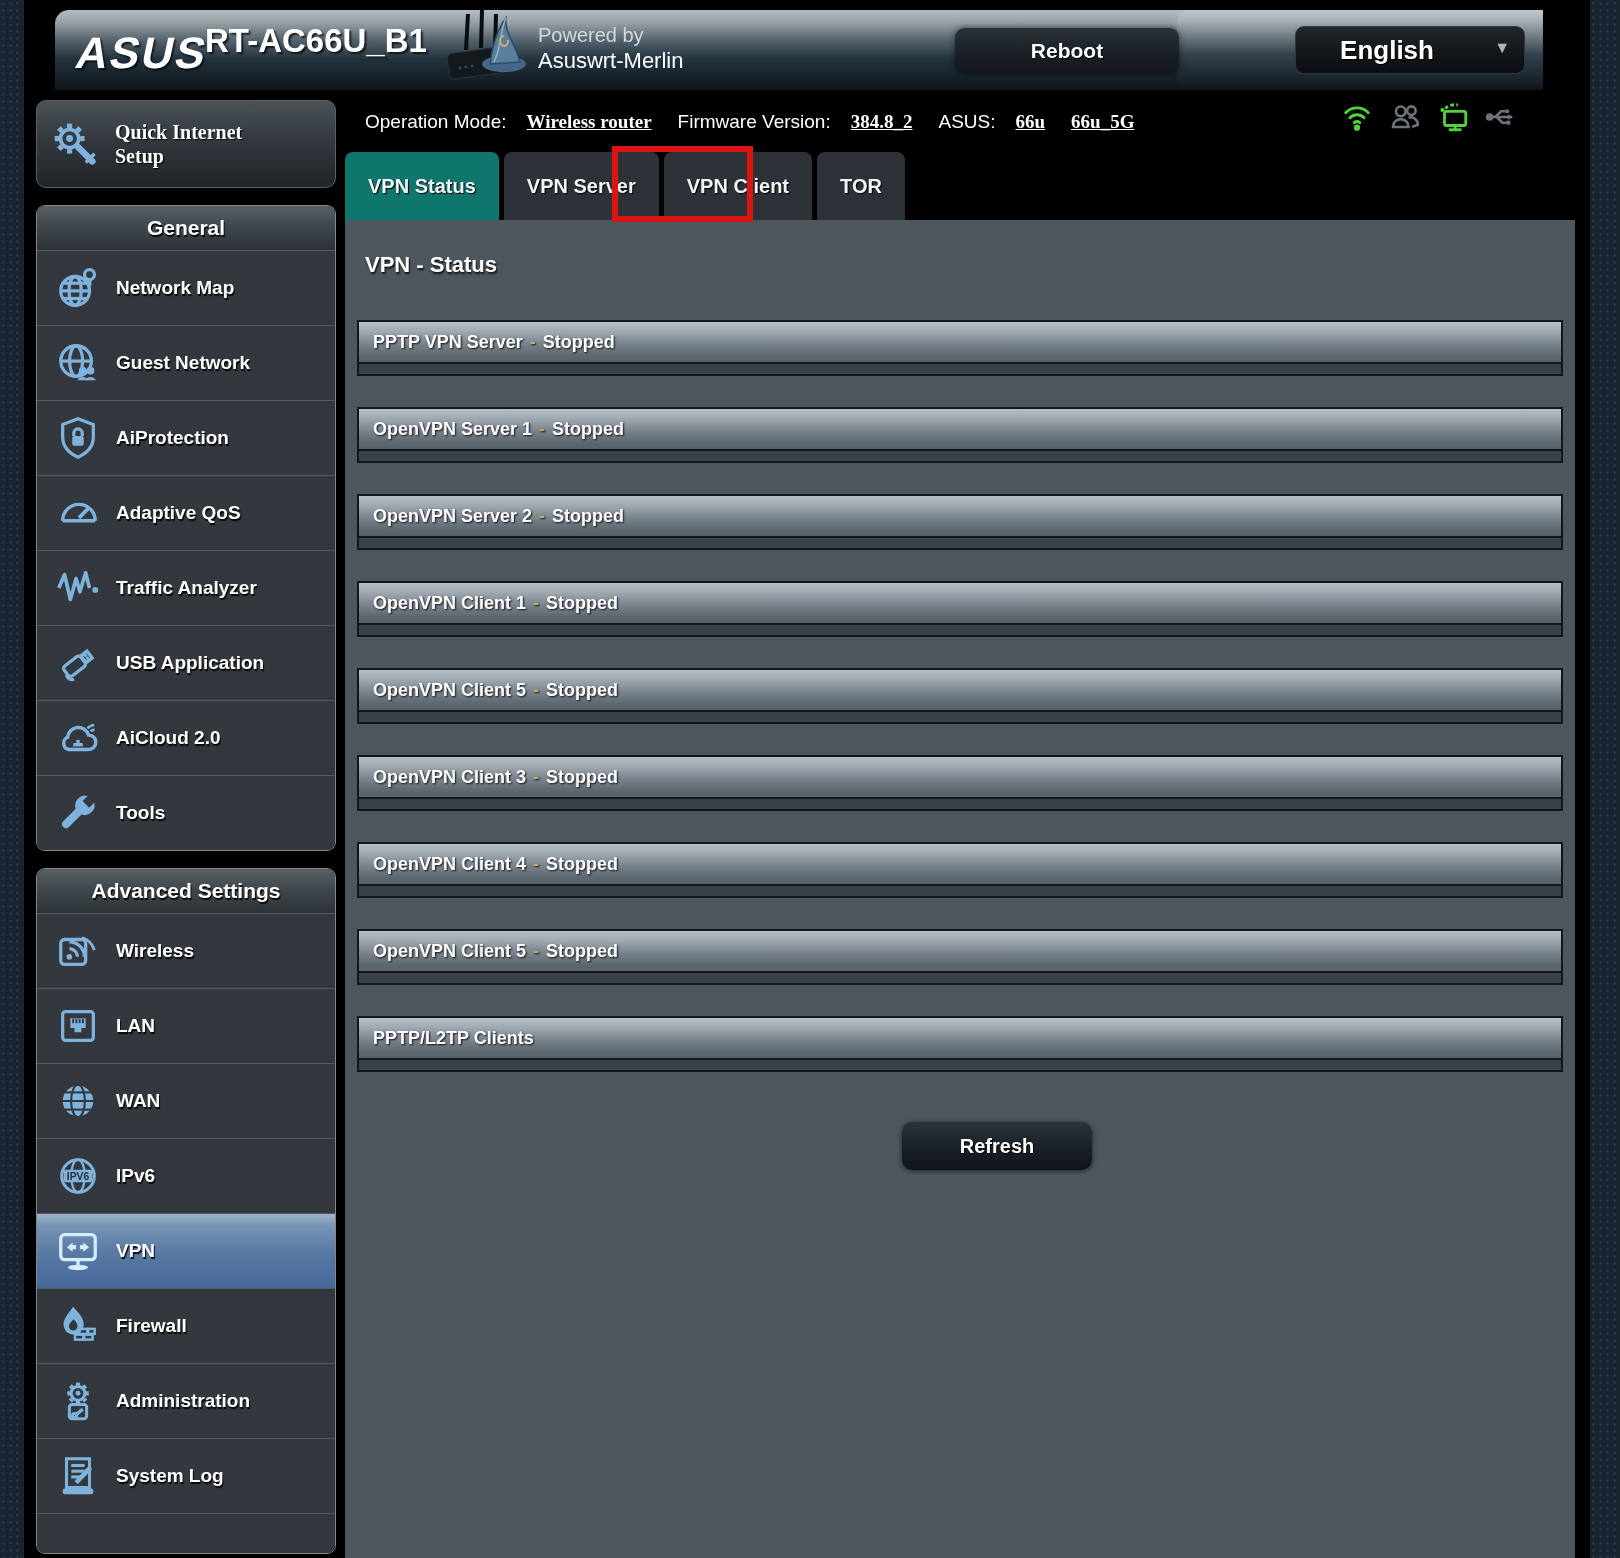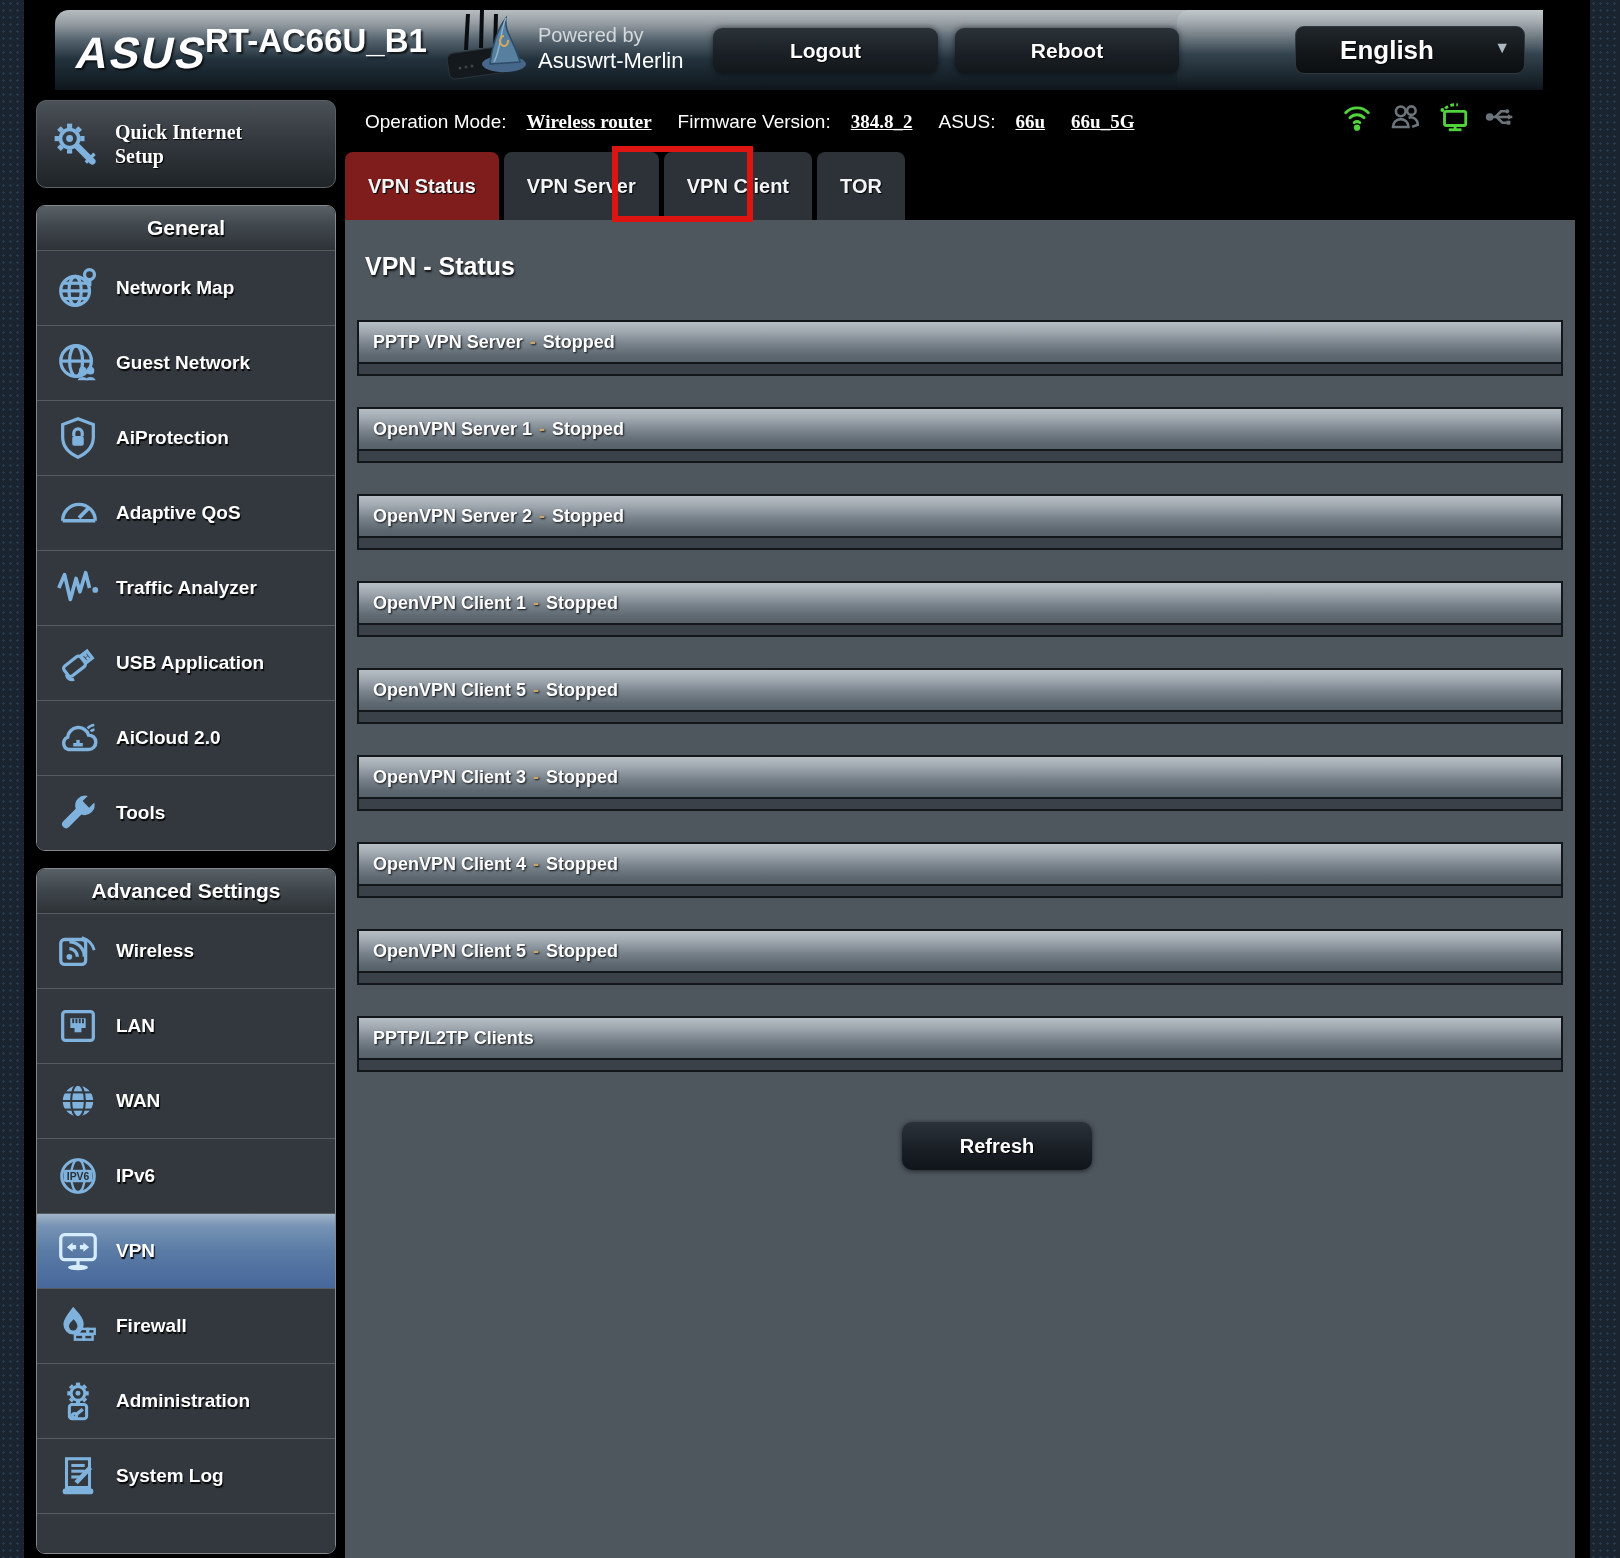--- a/index.html
+++ b/index.html
@@ -52,27 +52,27 @@
   .infobar a.val { font-family:"Liberation Serif", serif; font-weight:bold; font-size:19px;
     color:#fff; text-decoration:underline; cursor:pointer; margin-right:6px; }
   .status-icons { position:absolute; top:100px; left:1340px; display:flex; gap:14px; align-items:center; }
   .status-icons .sic { width:34px; height:34px; cursor:pointer; }
 
   
   .tabs { position:absolute; left:345px; top:152px; height:68px; display:flex; }
   .tab { height:68px; line-height:68px; padding:0 23px; margin-right:5px; cursor:pointer;
     background:#2c3237; border-radius:8px 8px 0 0; color:#f2f4f5; font-size:20px; font-weight:bold;
     text-shadow:1px 1px 1px #000; }
-  .tab.active { background:#7f1d1d; }
+  .tab.active { background:#0f766e; }
   .annotation-box { position:absolute; left:612px; top:146px; width:141px; height:76px;
     border:6px solid #dd1512; z-index:9; pointer-events:none; }
 
   
   .panel { position:absolute; left:345px; top:220px; width:1230px; height:1338px; background:#4e565e; }
-  .page-title { position:absolute; left:20px; top:32px; color:#fff; font-size:25px; font-weight:bold;
+  .page-title { position:absolute; left:20px; top:32px; color:#fff; font-size:22px; font-weight:bold;
     text-shadow:1px 2px 2px rgba(0,0,0,.8); }
   .sections { position:absolute; left:12px; right:12px; top:100px; }
   .section { border:2px solid #14171a; margin-bottom:31px; cursor:pointer; }
   .sec-head { height:40px; line-height:40px; padding-left:14px;
     background:linear-gradient(180deg,#b7bfc5 0%,#a2abb2 22%,#79838c 55%,#5d676f 85%,#57616a 100%);
     color:#fff; font-size:18px; font-weight:bold; text-shadow:1px 1px 2px rgba(0,0,0,.85);
     background-image:linear-gradient(180deg,#b7bfc5 0%,#a2abb2 22%,#79838c 55%,#5d676f 85%,#57616a 100%); }
   .sec-head .sep { color:#c9a567; margin:0 7px; }
   .sec-strip { height:12px; background:#3a4149; border-top:2px solid #14171a; }
   .refresh-btn { position:absolute; left:50%; top:902px; transform:translateX(-58px); width:190px; height:48px;
@@ -129,21 +129,20 @@
         <path d="M76 12 C70 24 72 40 64 56" fill="none" stroke="#8fb4cc" stroke-width="1.5"></path>
         <path d="M74 30 a4 5 0 1 0 4 4" fill="none" stroke="#d8a95c" stroke-width="2"></path>
       </svg>
     </div>
 
     <div class="powered">
       <div class="p1">Powered by</div>
       <div class="p2">Asuswrt-Merlin</div>
     </div>
 
-    <div class="hdr-btn btn-logout">Logout</div>
     <div class="hdr-btn btn-reboot">Reboot</div>
 
     <div class="lang-dd">
       <span class="lang-label">English</span>
       <span class="tri">▼</span>
     </div>
   </div>
 
   <div class="infobar">
     <span class="lbl">Operation Mode:</span>

